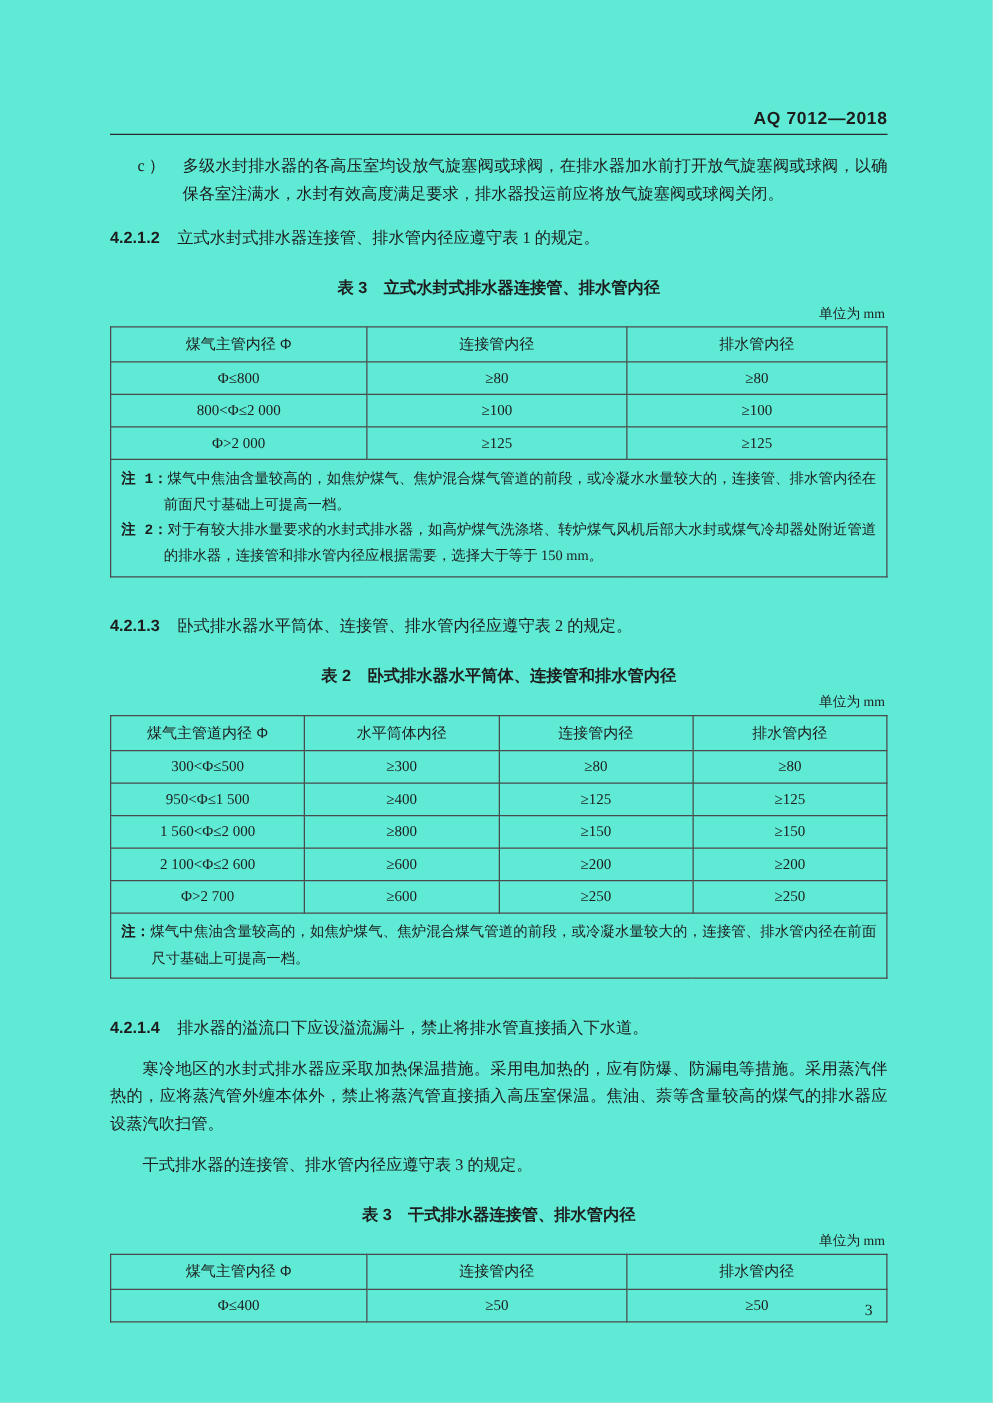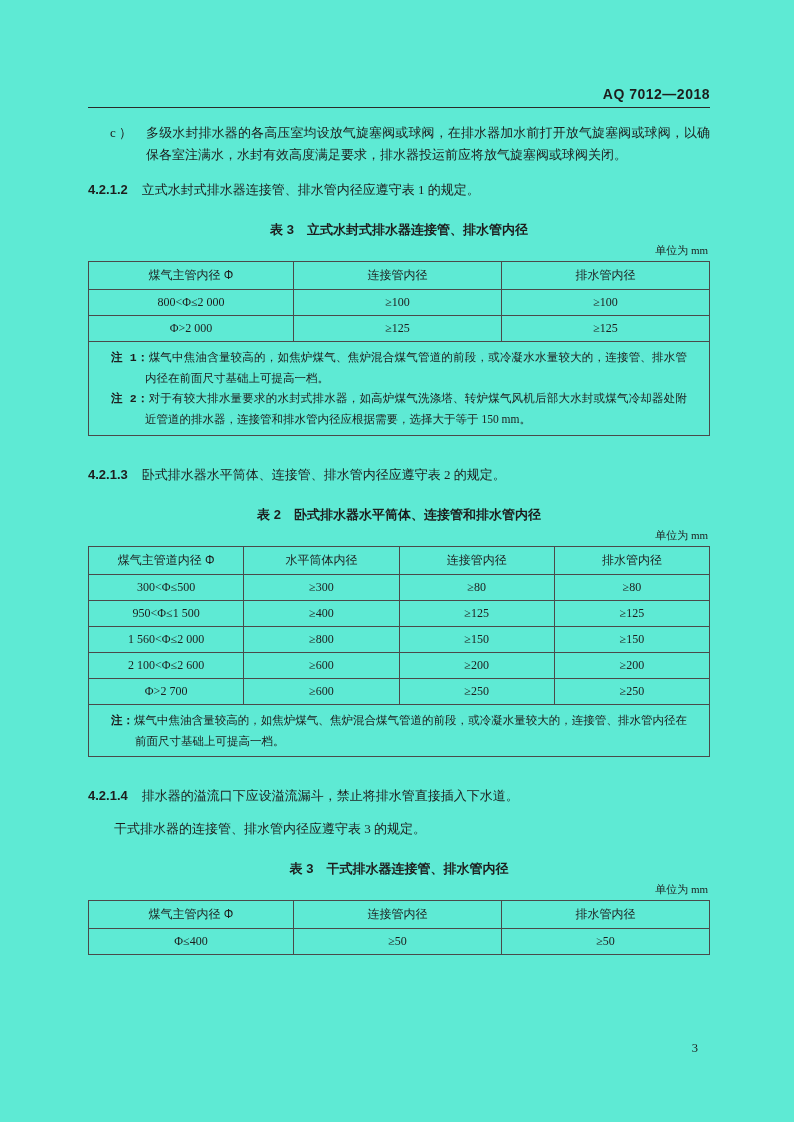--- a/index.html
+++ b/index.html
@@ -73,21 +73,21 @@
   }
   table.std-table {
     width: 100%;
     border-collapse: collapse;
     border: 1.4px solid #3a3a3a;
     font-size: 12px;
     margin-bottom: 4px;
   }
   table.std-table th, table.std-table td {
     border: 0.9px solid #4a4a4a;
-    padding: 5px 22px;
+    padding: 5px 8px;
     text-align: center;
     font-weight: normal;
     height: 26px;
   }
   table.std-table th {
     font-family: "Liberation Sans", "DejaVu Sans", sans-serif;
     font-size: 12px;
   }
   td.notes-cell {
     text-align: left;
@@ -132,20 +132,25 @@
         </colgroup>
       <thead>
         <tr>
           <th>煤气主管内径 Φ</th>
           <th>连接管内径</th>
           <th>排水管内径</th>
         </tr>
       </thead>
       <tbody>
         <tr>
+          <td>Φ≤800</td>
+          <td>≥80</td>
+          <td>≥80</td>
+        </tr>
+        <tr>
           <td>800&lt;Φ≤2 000</td>
           <td>≥100</td>
           <td>≥100</td>
         </tr>
         <tr>
           <td>Φ&gt;2 000</td>
           <td>≥125</td>
           <td>≥125</td>
         </tr>
         <tr>
@@ -214,20 +219,21 @@
             <p class="note-p note-hang2"><span class="note-label">注：</span><span>煤气中焦油含量较高的，如焦炉煤气、焦炉混合煤气管道的前段，或冷凝水量较大的，连接管、排水管内径在前面尺寸基础上可提高一档。</span></p>
           </td>
         </tr>
       </tbody>
     </table>
 
     <div class="sp-after-table"></div>
 
     <p class="para clause-line"><span class="clause-num">4.2.1.4</span><span>排水器的溢流口下应设溢流漏斗，禁止将排水管直接插入下水道。</span></p>
 
+    <p class="para plain-para indent2">寒冷地区的水封式排水器应采取加热保温措施。采用电加热的，应有防爆、防漏电等措施。采用蒸汽伴热的，应将蒸汽管外缠本体外，禁止将蒸汽管直接插入高压室保温。焦油、萘等含量较高的煤气的排水器应设蒸汽吹扫管。</p>
 
 
     <p class="para plain-para indent2">干式排水器的连接管、排水管内径应遵守表 3 的规定。</p>
 
     <div class="table-title">表 3　干式排水器连接管、排水管内径</div>
     <div class="unit-line">单位为 mm</div>
     <table class="std-table">
       <colgroup>
           <col style="width:33%">
           <col style="width:33.5%">

